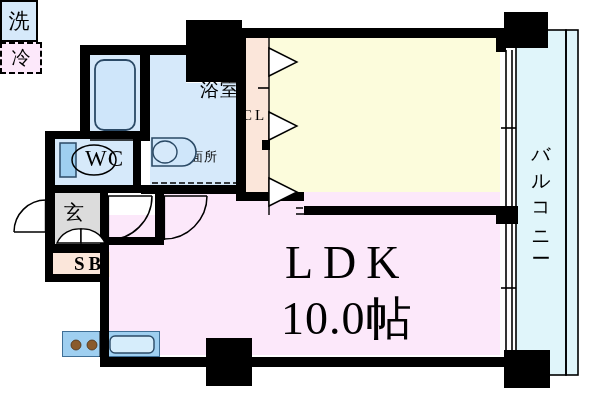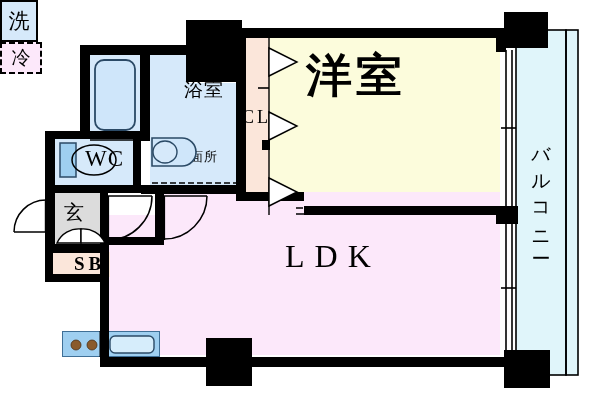--- a/index.html
+++ b/index.html
@@ -73,29 +73,29 @@
   <div class="wall" style="left:100px;top:357px;width:412px;height:10px;"></div>
   <div class="wall" style="left:206px;top:338px;width:46px;height:48px;"></div>
   <div class="wall" style="left:504px;top:350px;width:46px;height:38px;"></div>
 
   <div class="wall" style="left:236px;top:192px;width:68px;height:9px;"></div>
   <div class="wall" style="left:304px;top:206px;width:200px;height:9px;"></div>
 
   <div class="wall" style="left:496px;top:38px;width:10px;height:14px;"></div>
   <div class="wall" style="left:496px;top:206px;width:22px;height:18px;"></div>
 
-  <div class="lbl jp" style="left:306px;top:52px;font-size:46px;letter-spacing:4px;">洋室</div>
 
-  <div class="lbl serifnum" style="left:285px;top:240px;font-size:32px;letter-spacing:10px;">LDK</div>
+  <div class="lbl serifnum" style="left:285px;top:240px;font-size:46px;letter-spacing:10px;">LDK</div>
+  <div class="lbl serifnum" style="left:281px;top:296px;font-size:46px;letter-spacing:1px;">10.0帖</div>
 
   <div class="lbl jp vlabel" style="left:532px;top:133px;font-size:19px;letter-spacing:7px;font-weight:400;">バルコニー</div>
 
-  <div class="lbl serifnum" style="left:242px;top:108px;font-size:18px;letter-spacing:3px;">CL</div>
+  <div class="lbl serifnum" style="left:242px;top:108px;font-size:15px;letter-spacing:3px;">CL</div>
 
-  <div class="lbl jp" style="left:140px;top:80px;font-size:19px;letter-spacing:1px;font-weight:400;padding-left:44px;">浴室</div>
+  <div class="lbl jp" style="left:156px;top:80px;font-size:19px;letter-spacing:1px;font-weight:400;padding-left:44px;">浴室</div>
 
   <div class="lbl jp" style="left:176px;top:150px;font-size:13px;letter-spacing:1px;font-weight:400;">洗面所</div>
 
   <div class="lbl serifnum" style="left:85px;top:147px;font-size:23px;letter-spacing:1px;">WC</div>
 
   <div class="lbl jp" style="left:64px;top:202px;font-size:20px;font-weight:400;">玄</div>
 
   <div class="lbl serifnum" style="left:74px;top:254px;font-size:19px;letter-spacing:4px;font-weight:700;">SB</div>
 
   <div class="boxed jp" style="left:193px;top:83px;width:34px;height:38px;background:#D6E9FA;">

